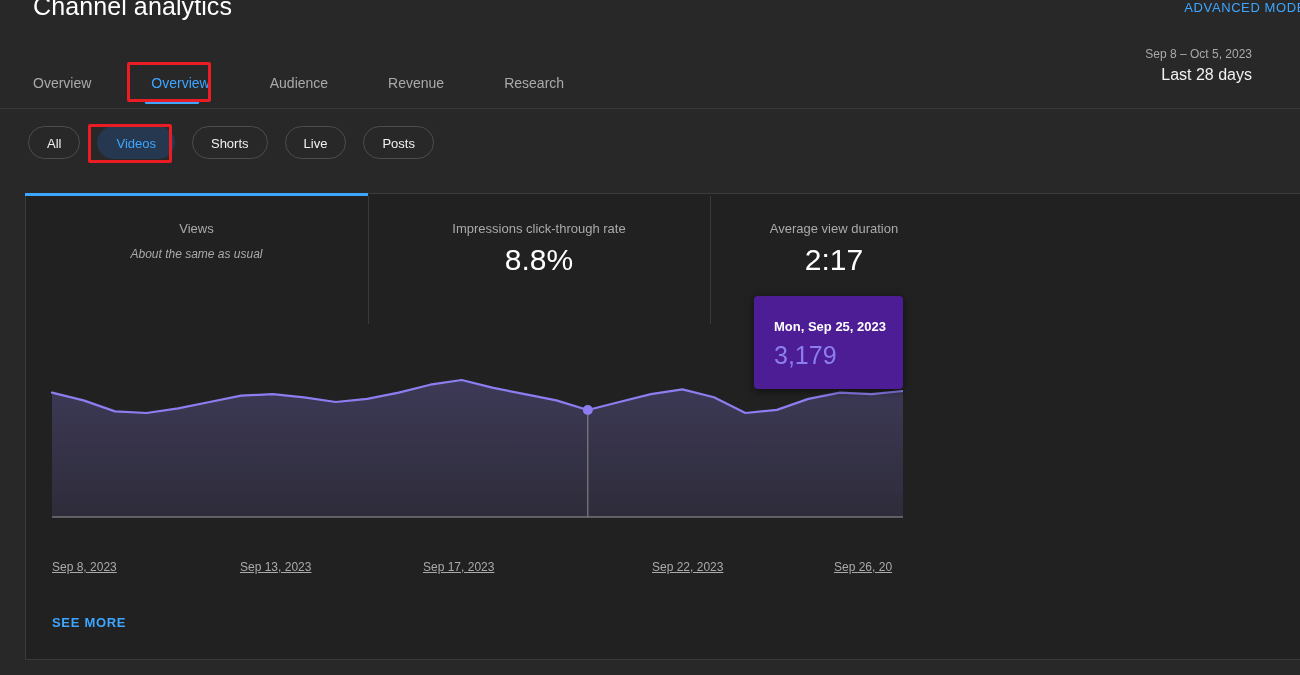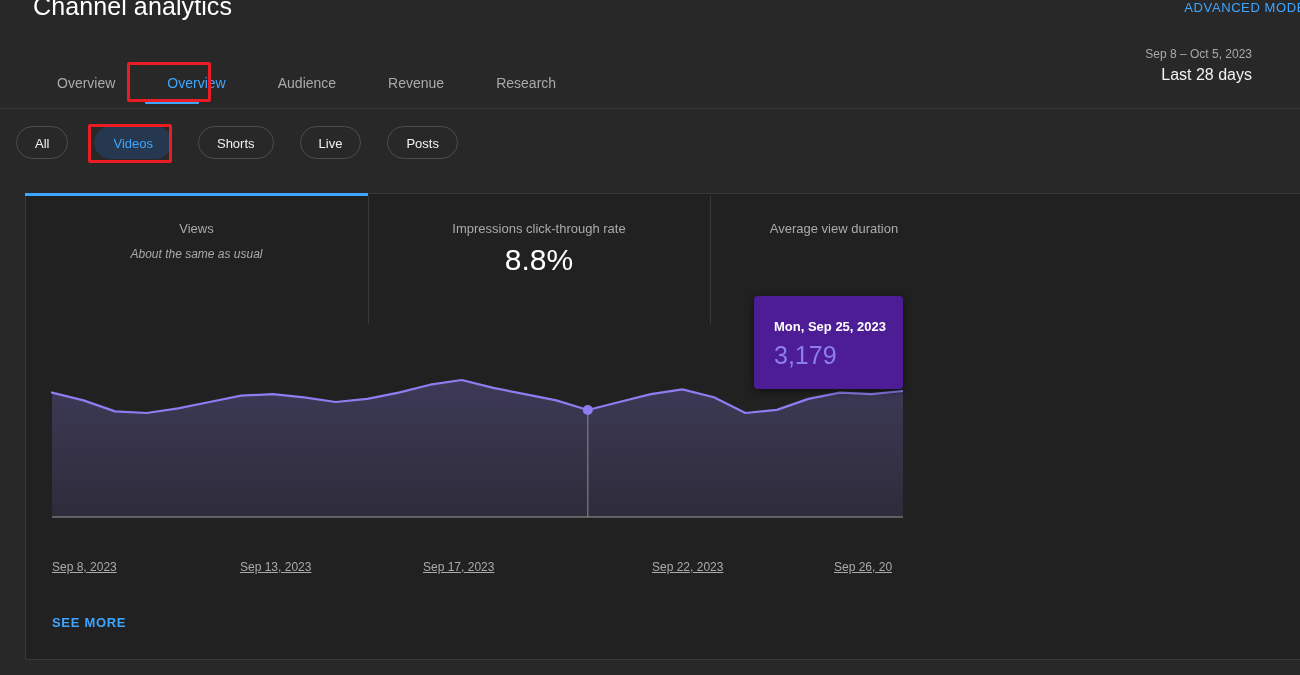--- a/index.html
+++ b/index.html
@@ -65,22 +65,21 @@
     white-space: nowrap;
   }
 
   
   .tabs {
     position: absolute;
     left: 33px;
     top: 68px;
     display: flex;
     align-items: flex-start;
-    gap: 8px;
-    margin-left: 24px;
+    gap: 16px;
   }
   .tab {
     font-size: 14px;
     color: #aaaaaa;
     padding: 0 22px;
     line-height: 30px;
     white-space: nowrap;
     cursor: pointer;
     position: relative;
   }
@@ -102,24 +101,24 @@
     left: 0;
     top: 108px;
     width: 1300px;
     height: 1px;
     background: #373737;
   }
 
   
   .chips {
     position: absolute;
-    left: 16px;
+    left: 28px;
     top: 126px;
     display: flex;
-    gap: 26px;
+    gap: 17px;
   }
   .chip {
     height: 33px;
     line-height: 33px;
     padding: 0 18px;
     border: 1px solid #4d4d4d;
     border-radius: 17px;
     font-size: 13px;
     color: #f1f1f1;
     background: transparent;
@@ -359,20 +358,23 @@
     <div class="metric m3">
       <div class="metric-label">Impressions click-through rate</div>
       <div class="metric-value-row">
         <span class="metric-value">8.8%</span>
       </div>
       <div class="metric-trend"></div>
     </div>
 
     <div class="metric m4">
       <div class="metric-label">Average view duration</div>
+      <div class="metric-value-row">
+        <span class="metric-value">2:17</span>
+      </div>
       <div class="metric-trend"></div>
     </div>
 
   </div>
 
   <div class="chart-wrap">
     <svg class="chart-svg" id="chart-svg" width="877" height="260" viewBox="0 0 877 260">
       <defs>
         <linearGradient id="areaGrad" x1="0" y1="0" x2="0" y2="1">
           <stop offset="0%" stop-color="#8c7ef0" stop-opacity="0.26"></stop>

